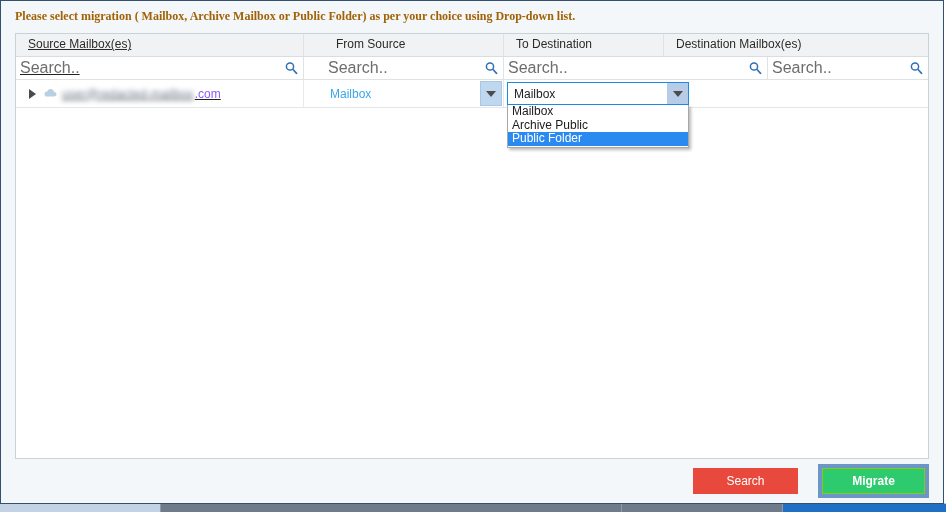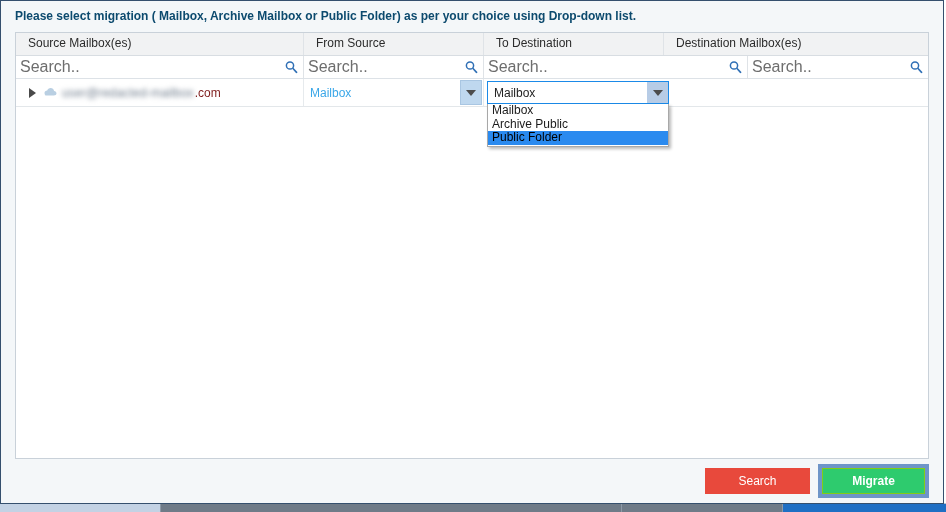--- a/index.html
+++ b/index.html
@@ -80,22 +80,23 @@
     font-size: 14px;
     line-height: 1;
     cursor: pointer;
   }
 
   
   .instruction {
     padding: 8px 0 9px 14px;
     font-size: 12px;
     font-weight: bold;
-    color: #0c4a6e;
+    color: #a16207;
     background: #f4f7f9;
+    font-family: Liberation Serif, serif;
   }
 
   
   .grid-wrap {
     margin: 0 14px 0 14px;
     border: 1px solid #c9d1d9;
     background: #ffffff;
     flex: 1;
     position: relative;
     box-sizing: border-box;
@@ -142,22 +143,22 @@
   }
   .search-input::placeholder { color: #6d6d6d; opacity: 1; }
   .mag {
     position: absolute;
     right: 5px; top: 50%;
     transform: translateY(-50%);
     width: 13px; height: 13px;
   }
 
   
-  .w1 { width: 288px; }
-  .w2 { width: 180px; }
+  .w1 { width: 288px; text-decoration: underline; }
+  .w2 { width: 180px; margin-left: 20px; }
   .w3 { width: 264px; }
   .w4 { flex: 1; }
 
   
   .data-row {
     display: flex;
     height: 27px;
     border-bottom: 1px solid #e3e7ea;
     background: #ffffff;
   }
@@ -189,21 +190,21 @@
   .blur-text {
     font-size: 12px;
     color: #6f7c8c;
     filter: blur(2.6px);
     letter-spacing: .2px;
     white-space: nowrap;
   }
   .blur-text.green { color: #2aa84a; }
   .tail {
     font-size: 12px;
-    color: #7f1d1d;
+    color: #8b5cf6;
     margin-left: 1px;
   }
   .tail.green { color: #2aa84a; }
 
   .link-val {
     font-size: 12px;
     color: #3ba7e8;
     padding-left: 6px;
   }
 
@@ -274,21 +275,21 @@
     height: 13.5px;
     line-height: 13.5px;
     font-size: 12px;
     color: #1b1b1b;
     padding: 0 0 0 4px;
     cursor: pointer;
     white-space: nowrap;
   }
   .dd-item.selected {
     background: #2a8aef;
-    color: #000000;
+    color: #ffffff;
   }
 
   
   .footer {
     height: 44px;
     min-height: 44px;
     display: flex;
     align-items: center;
     justify-content: flex-end;
     padding-right: 14px;
@@ -311,21 +312,21 @@
   .btn-migrate {
     background: #2ecb6e;
     font-weight: bold;
     width: 101px;
     height: 24px;
   }
   .migrate-focus {
     border: 4px solid #6e95c8;
     background: #84cc16;
     padding: 1px;
-    margin-left: 8px;
+    margin-left: 20px;
     box-sizing: content-box;
     display: inline-block;
     line-height: 0;
   }
 </style>
 </head>
 <body>
 
 <div class="desktop">
   <div class="bg-taskbar">

